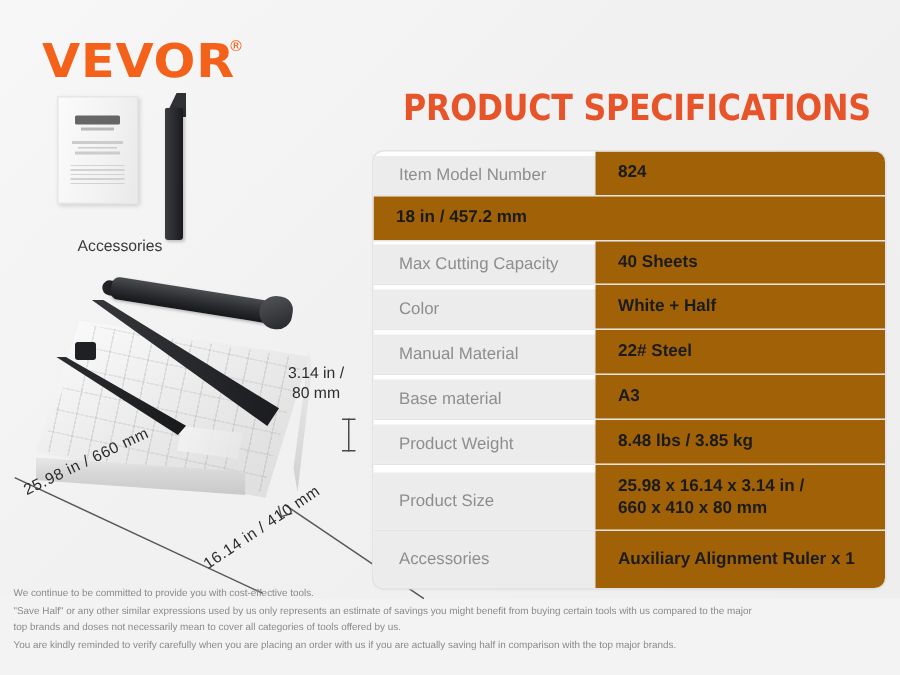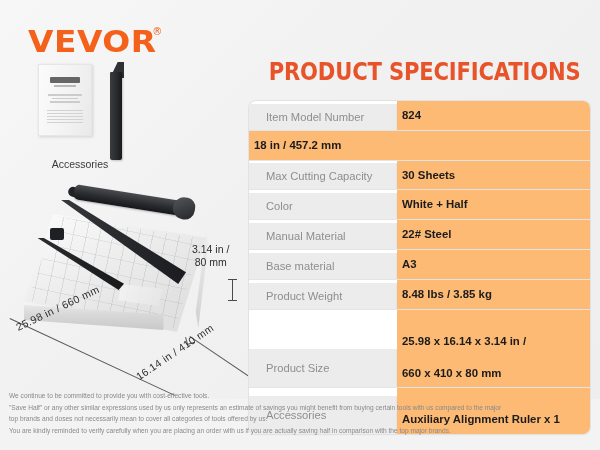--- a/index.html
+++ b/index.html
@@ -88,32 +88,32 @@
     color: #8e8e8e;
     font-size: 11.2px;
     padding: 7px 0 7px 17px;
     display: flex;
     align-items: center;
     box-sizing: border-box;
     border-right: 1px solid #e4e4e4;
   }
   .spec-value {
     flex: 1 1 auto;
-    background: #fdba74;
+    background: #a16207;
     color: #1b1b1b;
     font-size: 11.4px;
     font-weight: bold;
-    padding: 7px 8px 7px 5px;
+    padding: 7px 8px 7px 15px;
     display: flex;
     flex-direction: column;
     justify-content: center;
     box-sizing: border-box;
     line-height: 1.3;
   }
-  .spec-value .vline { display: block; margin-top: 17px; }
+  .spec-value .vline { display: block; }
   .tall .spec-label, .tall .spec-value { min-height: 38px; }
 
   
   #accessories {
     position: absolute;
     left: 30px;
     top: 62px;
     width: 150px;
     height: 110px;
   }
@@ -484,21 +484,21 @@
       <div class="spec-label">Item Model Number</div>
       <div class="spec-value">824</div>
     </div>
 
     <div class="spec-row">
       <div class="spec-value">18 in / 457.2 mm</div>
     </div>
 
     <div class="spec-row">
       <div class="spec-label">Max Cutting Capacity</div>
-      <div class="spec-value">30 Sheets</div>
+      <div class="spec-value">40 Sheets</div>
     </div>
 
     <div class="spec-row">
       <div class="spec-label">Color</div>
       <div class="spec-value">White + Half</div>
     </div>
 
     <div class="spec-row">
       <div class="spec-label">Manual Material</div>
       <div class="spec-value">22# Steel</div>

